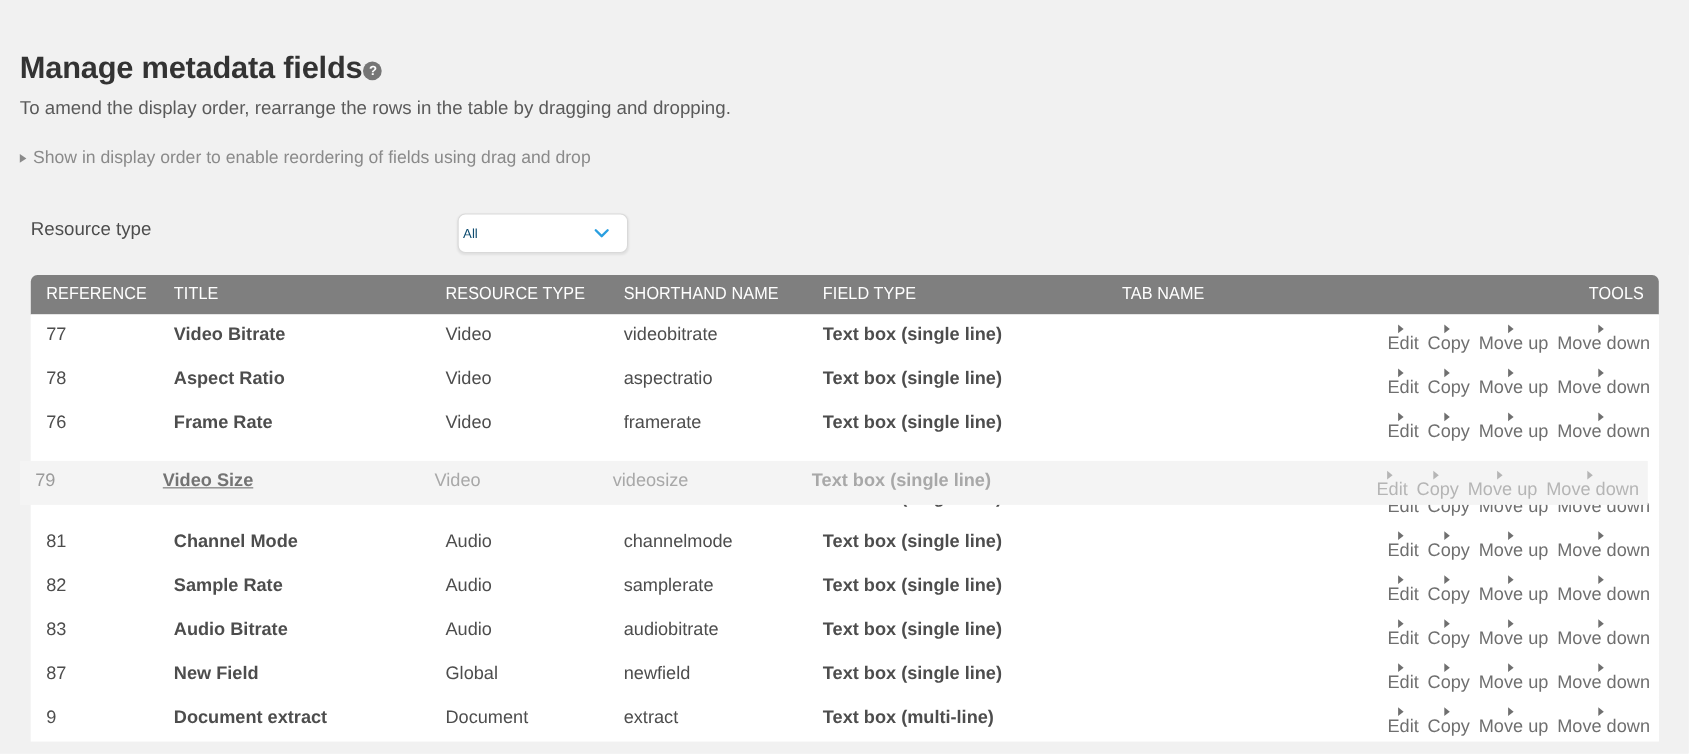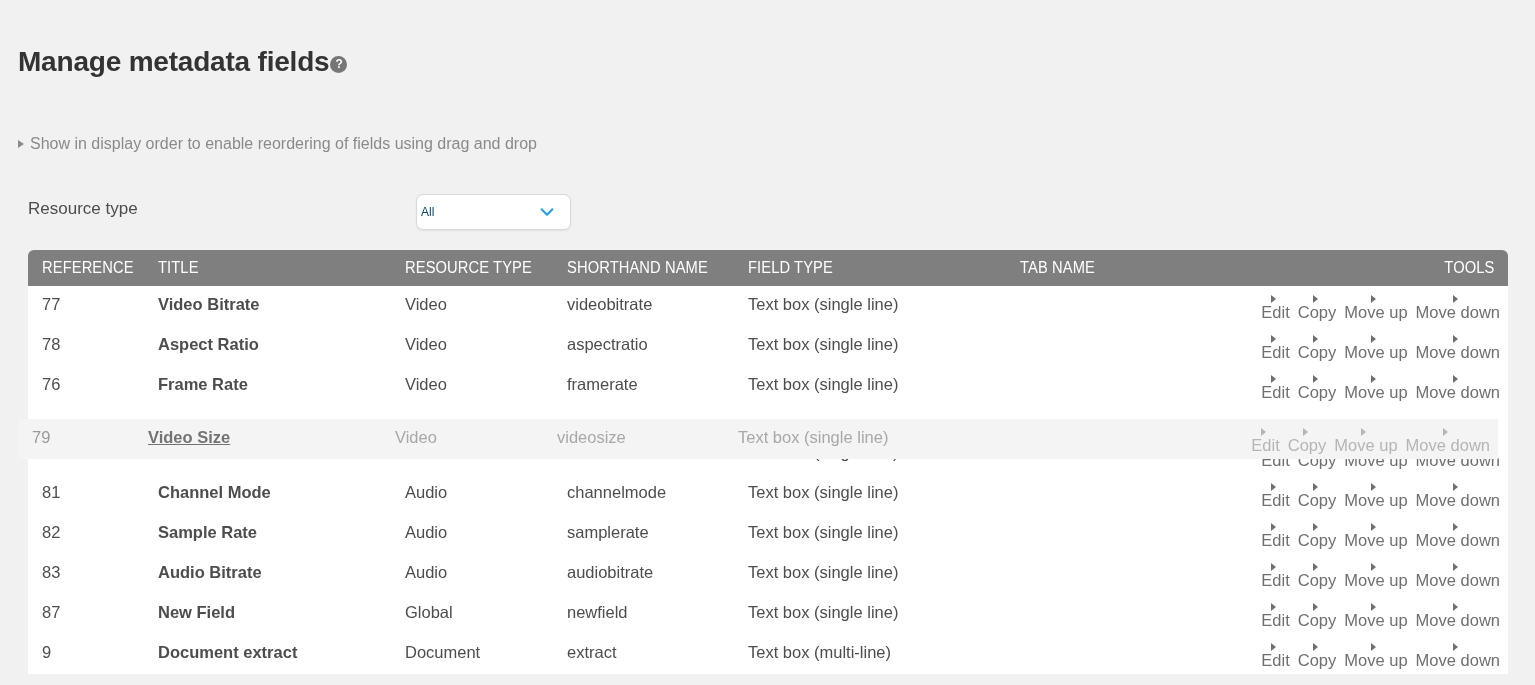--- a/index.html
+++ b/index.html
@@ -152,21 +152,21 @@
   .trow .cell {
     position: absolute;
     top: 9px;
     font-size: 16.5px;
     white-space: nowrap;
   }
   .c-ref   { left: 14px;  color: #4d4d4d; }
   .c-title { left: 130px; color: #4d4d4d; font-weight: bold; }
   .c-rtype { left: 377px; color: #4d4d4d; }
   .c-short { left: 539px; color: #4d4d4d; }
-  .c-ftype { left: 720px; color: #4d4d4d; }
+  .c-ftype { left: 720px; color: #4d4d4d; font-weight: bold; }
   .c-tab   { left: 992px; color: #4d4d4d; }
   .c-tools { right: 8px; color: #6f6f6f; display: flex; align-items: center; gap: 0px; }
 
   .tool-link {
     display: inline-flex;
     align-items: center;
     color: #6f6f6f;
     text-decoration: none;
     font-size: 16.5px;
     margin-left: 8px;
@@ -217,20 +217,21 @@
 </head>
 <body>
 
 <div class="page clip">
 
   <div class="page-title">
     <span>Manage metadata fields</span>
     <span class="help-icon">?</span>
   </div>
 
+  <div class="intro-text">To amend the display order, rearrange the rows in the table by dragging and dropping.</div>
 
   <a class="display-order-link">
     <span class="tri"></span>
     <span>Show in display order to enable reordering of fields using drag and drop</span>
   </a>
 
   <div class="filter-row">
     <div class="filter-label">Resource type</div>
     <div class="select-wrap">
       <span class="select-value">All</span>

